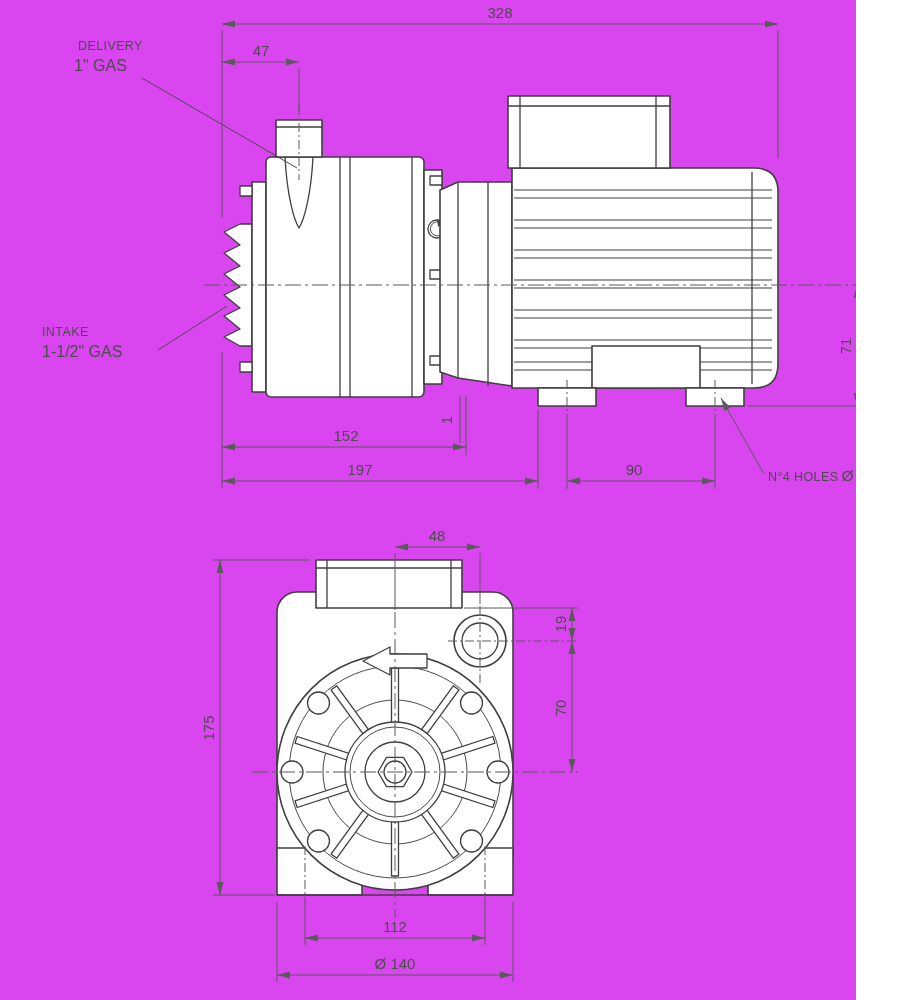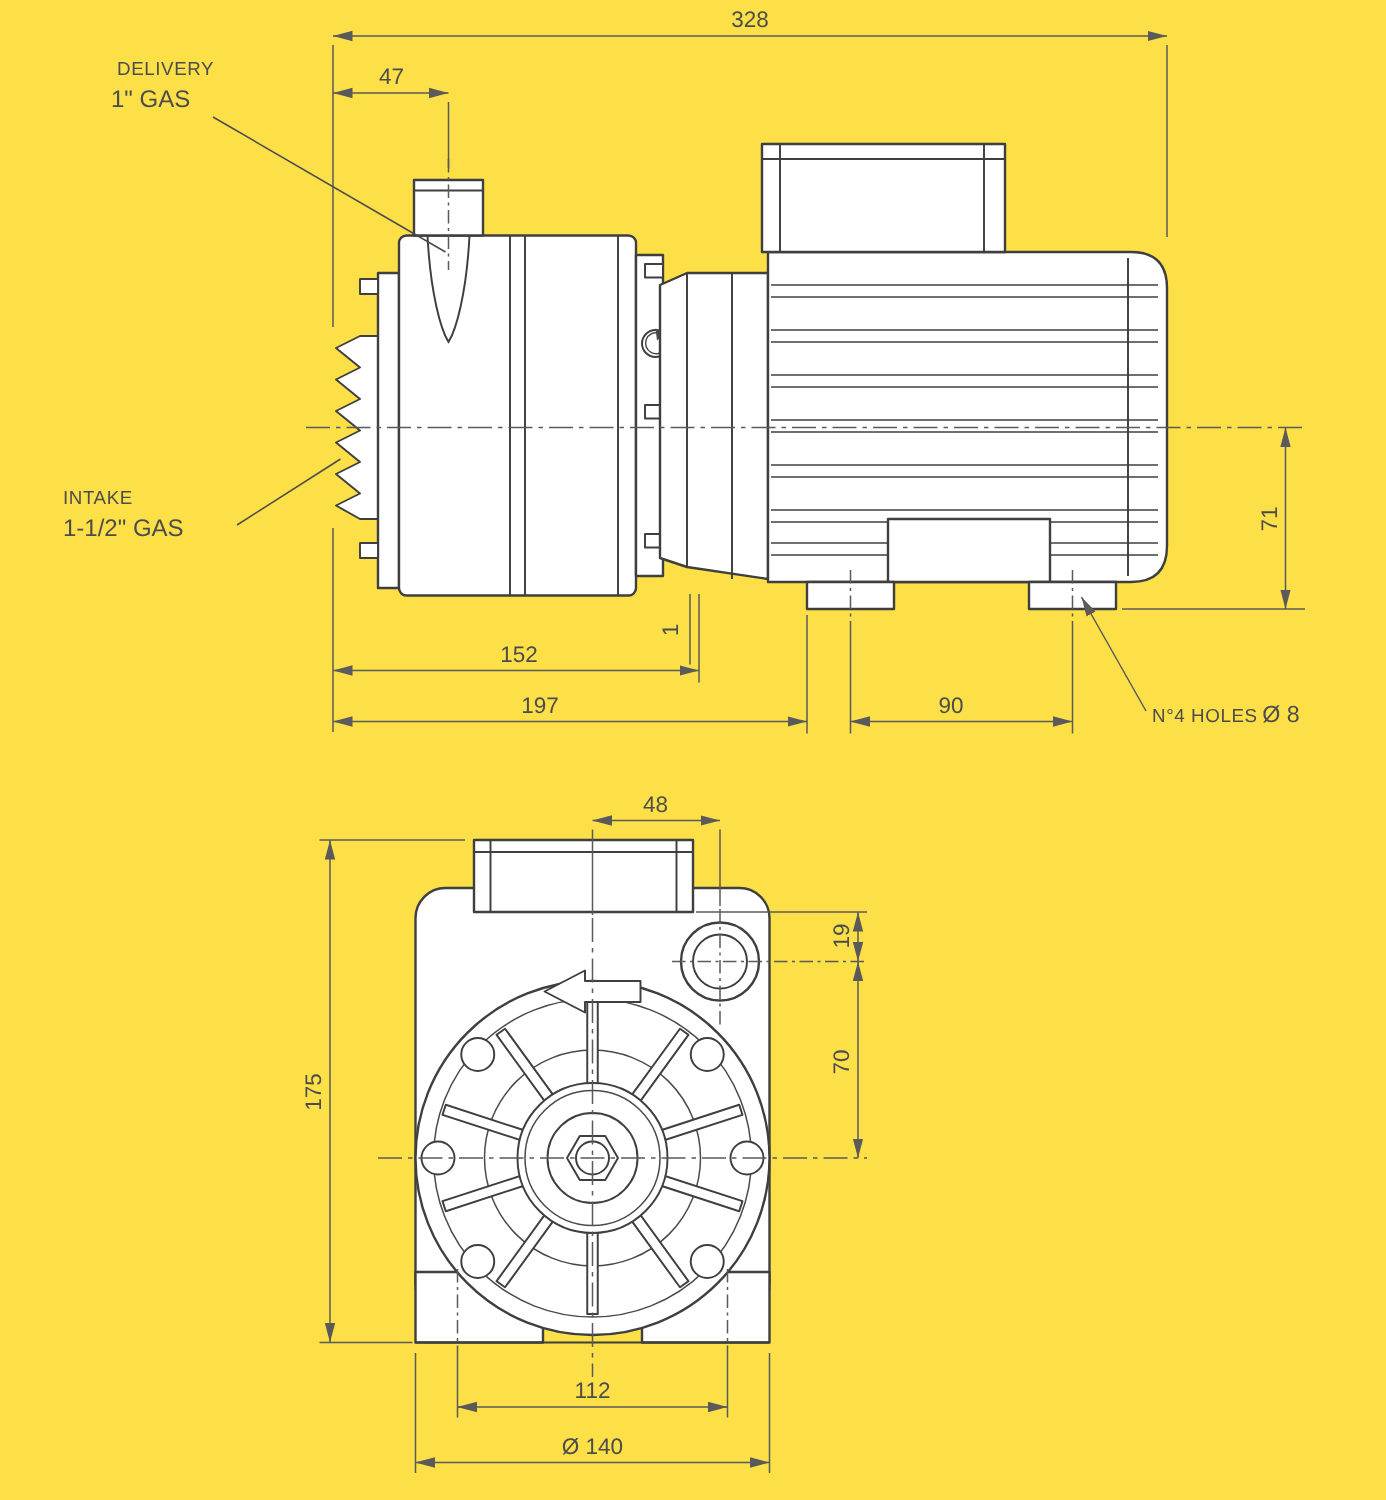--- a/index.html
+++ b/index.html
@@ -1,17 +1,17 @@
 <!DOCTYPE html>
 <html><head>
 <meta charset="utf-8">
 <style>
   * { margin:0; padding:0; box-sizing:border-box; }
   html,body { background:#ffffff; font-family:"Liberation Sans", sans-serif; }
-  .canvas { position:relative; width:924px; height:1000px; background:#fde047; overflow:hidden; }
+  .canvas { position:relative; width:856px; height:1000px; background:#d946ef; overflow:hidden; }
   svg { display:block; }
   .outline { fill:#ffffff; stroke:#3f3f3f; stroke-width:1.6; stroke-linejoin:round; }
   .outline2 { fill:#ffffff; stroke:#3f3f3f; stroke-width:1.3; stroke-linejoin:round; }
   .line { stroke:#3f3f3f; stroke-width:1.3; fill:none; }
   .fin { stroke:#3f3f3f; stroke-width:1.1; fill:none; }
   .thin { stroke:#4a4a4a; stroke-width:1; fill:none; }
   .dim { stroke:#5a5a5a; stroke-width:1; fill:none; }
   .cl { stroke:#5a5a5a; stroke-width:1; stroke-dasharray:16 4 3 4; fill:none; }
   .cl2 { stroke:#5a5a5a; stroke-width:1; stroke-dasharray:9 3 2 3; fill:none; }
   text { fill:#4c4c4c; font-size:15px; font-family:"Liberation Sans", sans-serif; }

